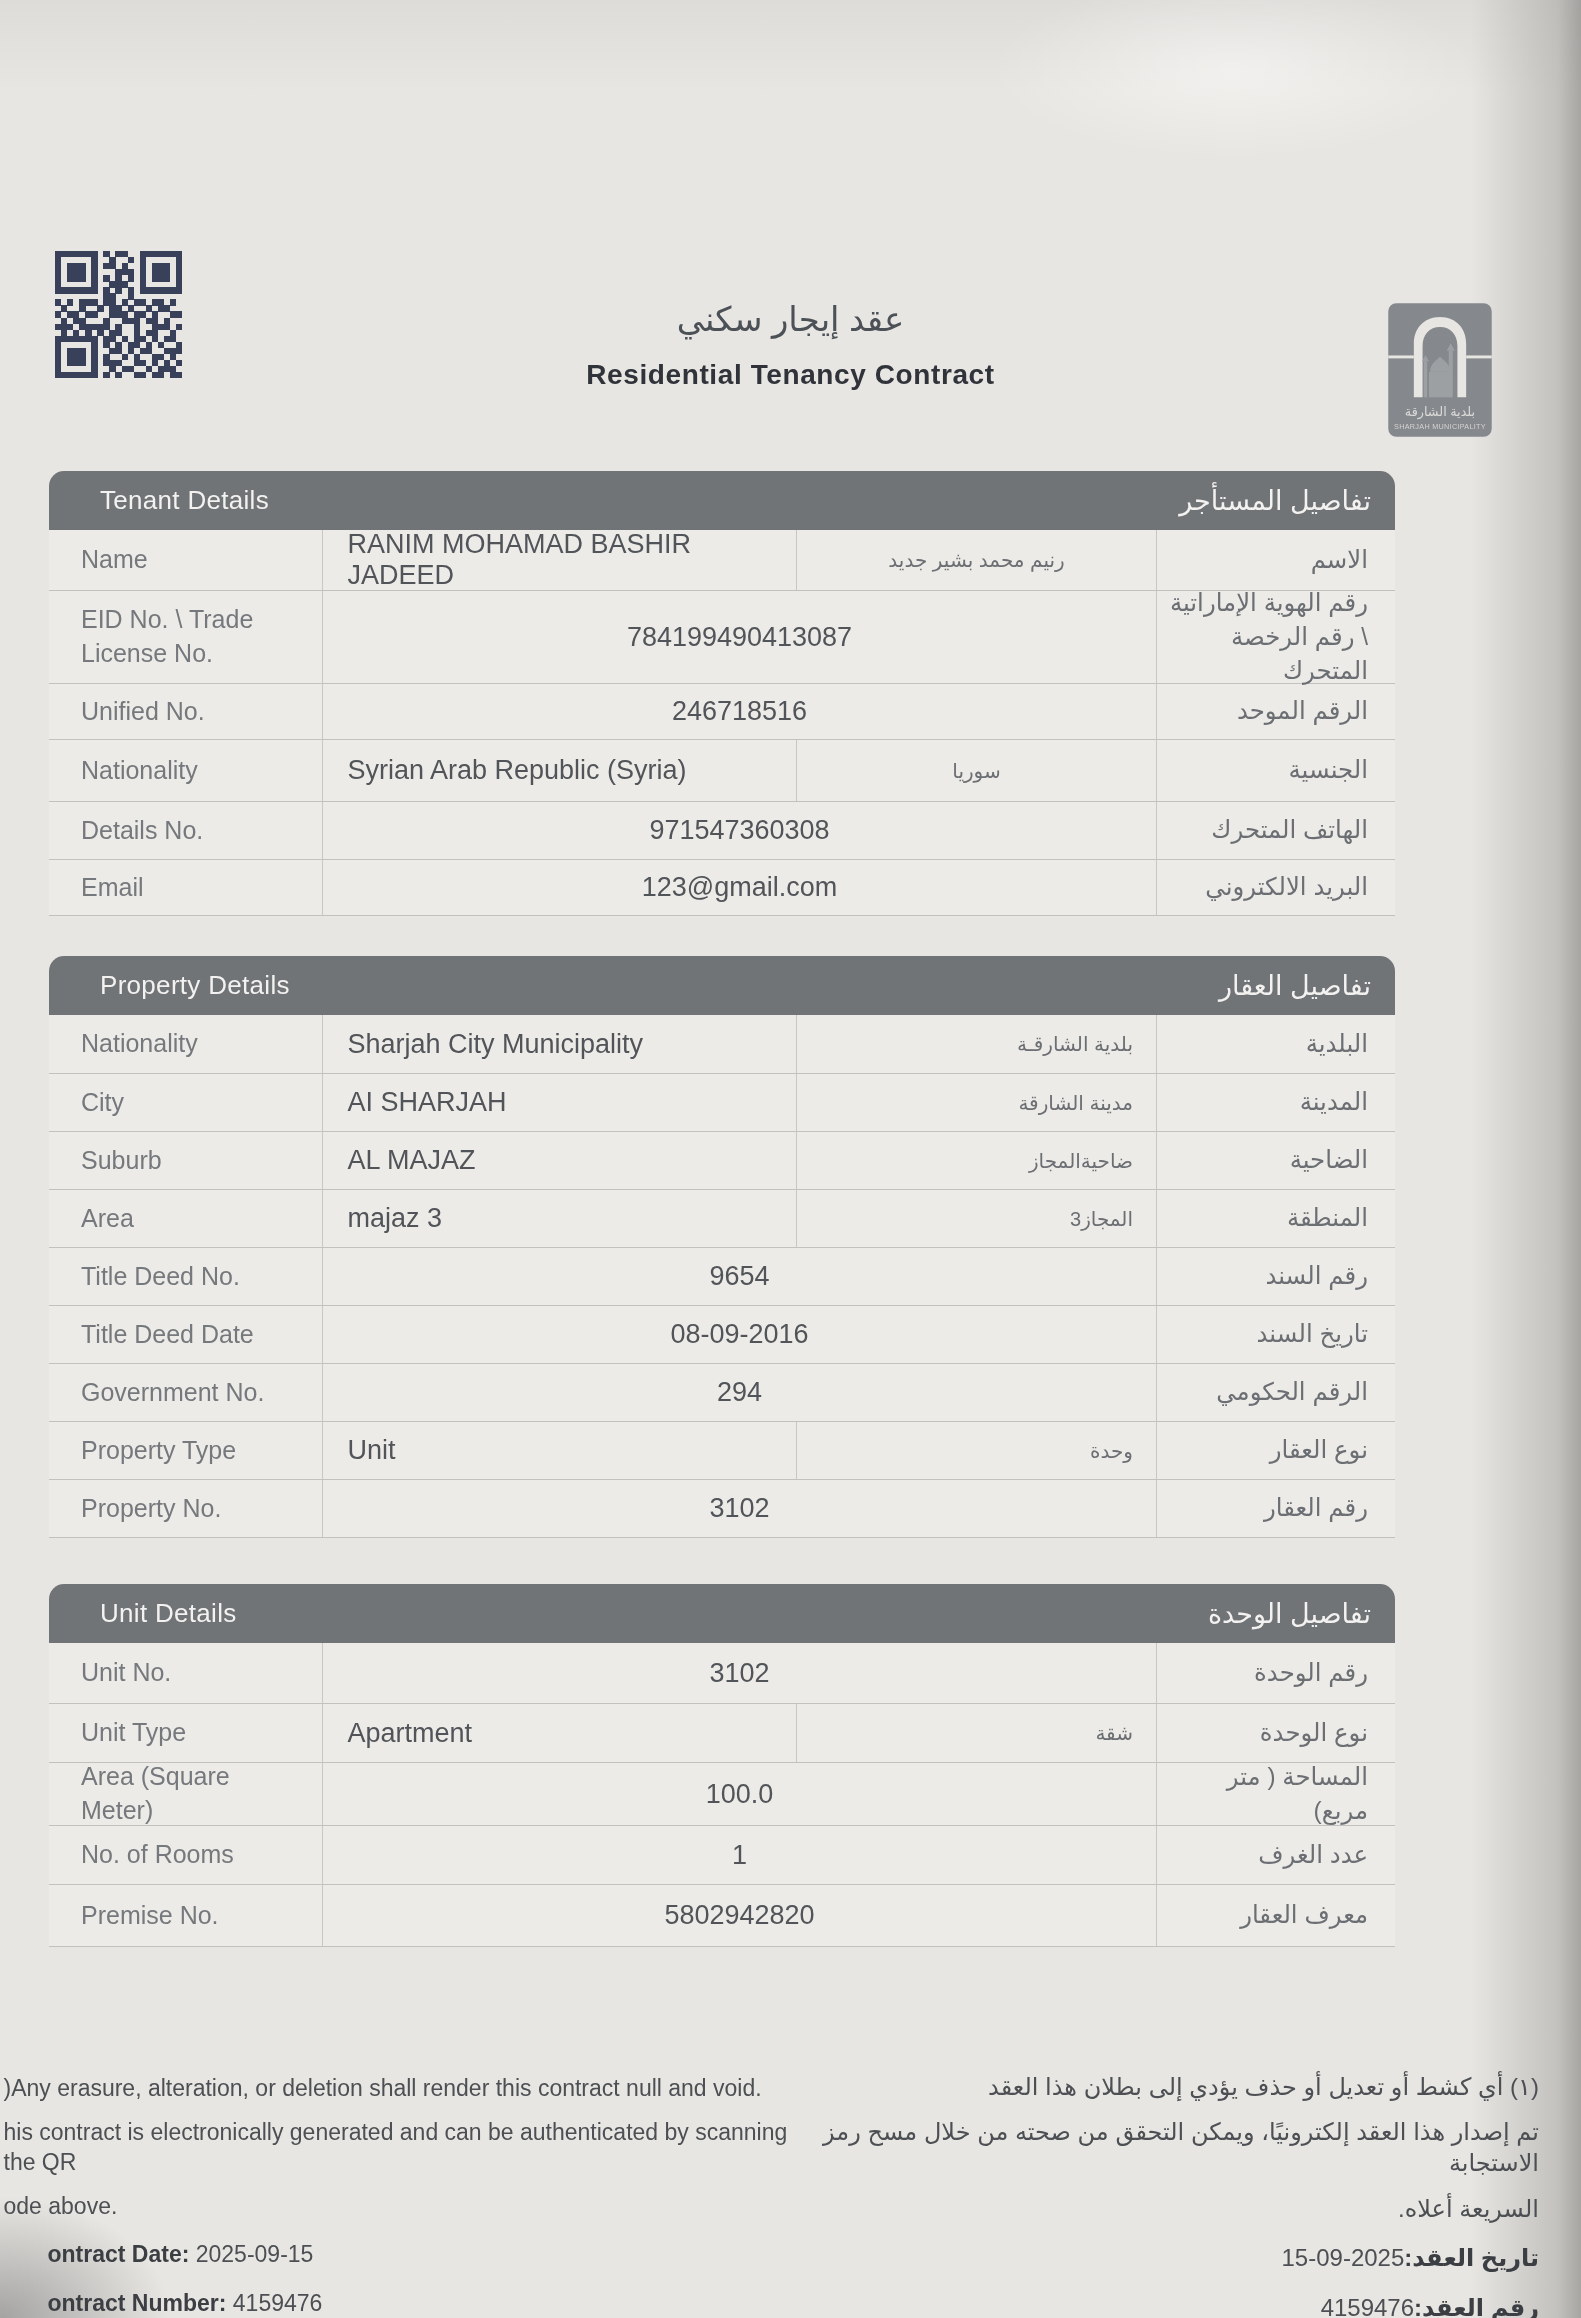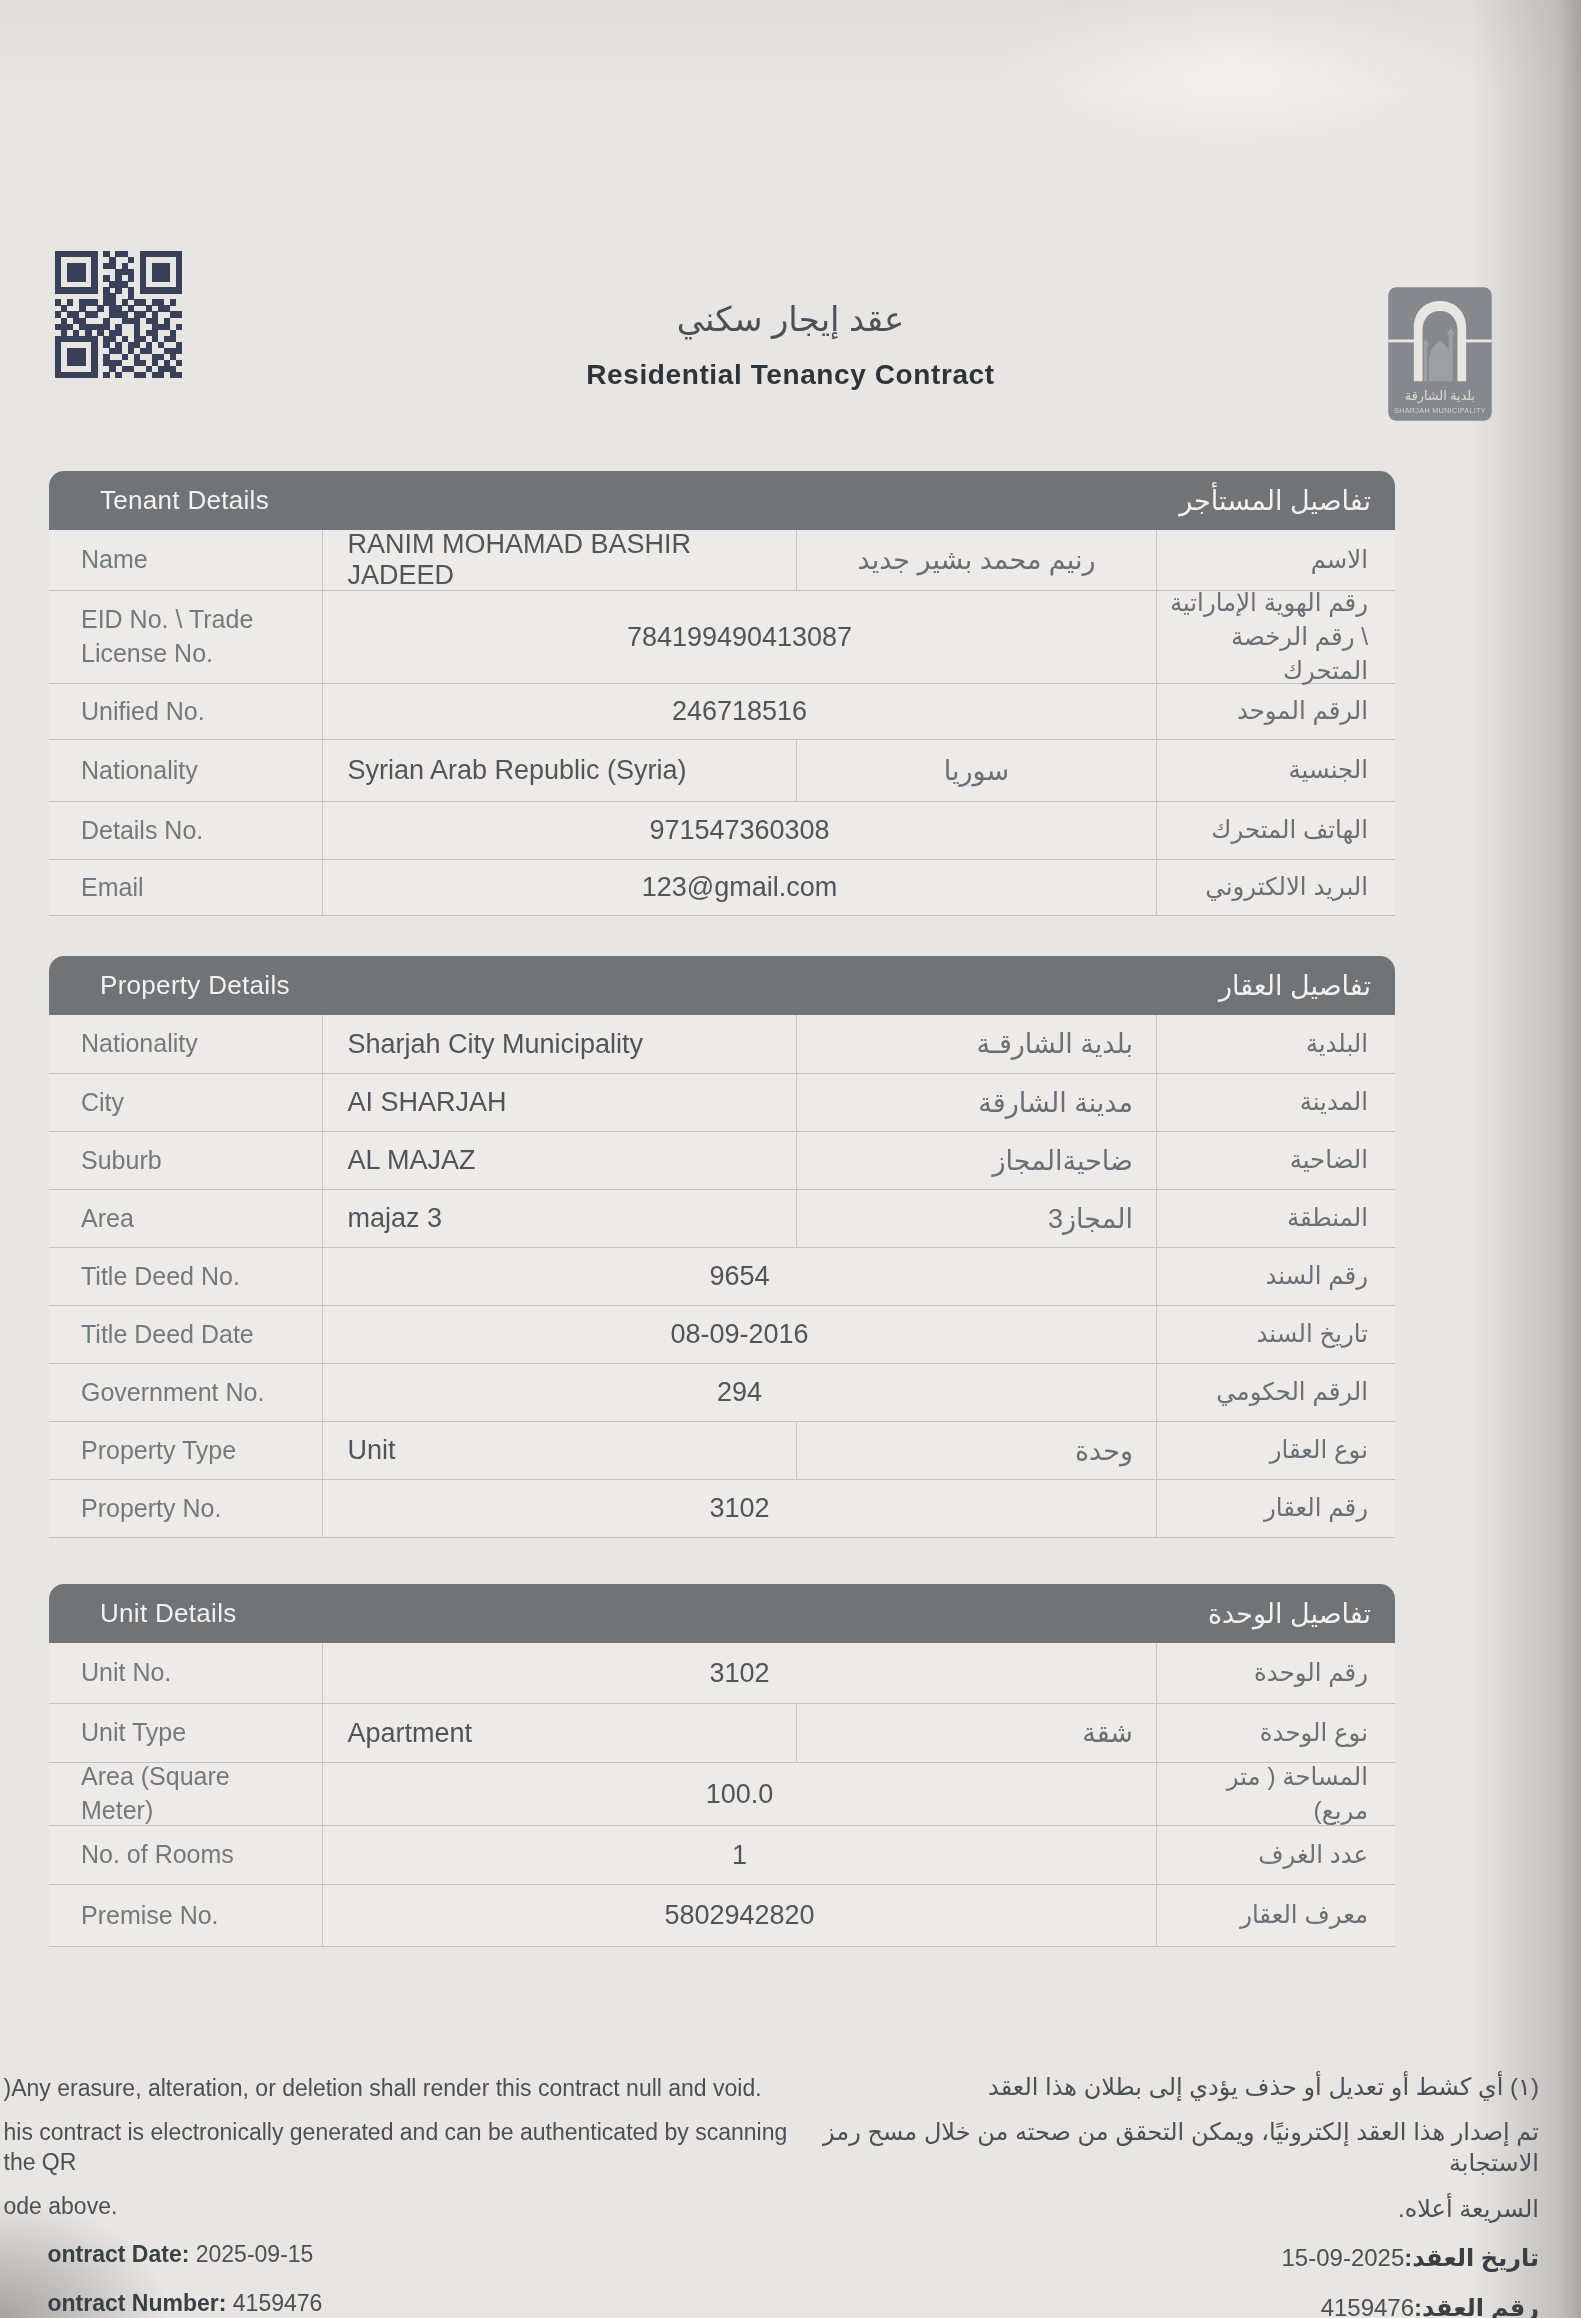--- a/index.html
+++ b/index.html
@@ -20,36 +20,36 @@
       linear-gradient(to bottom, rgba(214,212,209,0.55) 0%, rgba(214,212,209,0) 4%),
       var(--paper);
   }
   
   .qr{position:absolute;left:55px;top:251px;width:127px;height:127px;}
   .qr svg{width:100%;height:100%;shape-rendering:crispEdges;}
   .title-ar{position:absolute;top:299px;left:0;right:0;text-align:center;
     font-size:34px;color:var(--titleAr);direction:rtl;}
   .title-en{position:absolute;top:359px;left:0;right:0;text-align:center;
     font-size:28px;font-weight:700;color:var(--titleEn);letter-spacing:0.6px;}
-  .logo{position:absolute;left:1387px;top:286px;width:106px;height:136px;}
+  .logo{position:absolute;left:1387px;top:302px;width:106px;height:136px;}
   .logo svg{width:100%;height:100%;}
   
   .tbl{position:absolute;left:49px;width:1346px;border-bottom:1.2px solid var(--line);}
   .tbl-tenant{top:471px;} .tbl-property{top:956px;} .tbl-unit{top:1584px;}
   .tbl-head{height:59px;background:var(--barBg);border-radius:15px 15px 0 0;
     display:flex;justify-content:space-between;align-items:center;padding:0 24px 0 51px;}
   .tbl-head .h-en{font-size:26px;color:var(--barText);letter-spacing:0.3px;}
   .tbl-head .h-ar{font-size:27px;color:var(--barText);direction:rtl;}
   .row{display:flex;align-items:stretch;background:var(--tableBg);}
   .row + .row{border-top:1.2px solid var(--line);}
   .cell{display:flex;align-items:center;min-width:0;}
   .c-label{width:273px;padding:5.8px 14.5px 5.8px 32px;font-size:25px;color:var(--labelText);line-height:1.35;}
   .c-ven{width:474px;border-left:1.2px solid var(--divider);padding-left:24.4px;
     font-size:27px;color:var(--valueText);}
-  .c-var{width:360px;border-left:1.2px solid var(--divider);font-size:27px;color:var(--arText);
+  .c-var{width:360px;border-left:1.2px solid var(--divider);font-size:20px;color:var(--arText);
     direction:rtl;padding:8px 23px;text-align:right;}
   .ar-c{justify-content:center;}
   .ar-r{justify-content:flex-start;} 
   .c-vc{width:834px;border-left:1.2px solid var(--divider);justify-content:center;
     text-align:center;font-size:27px;color:var(--valueText);}
   .c-lar{width:238px;border-left:1.2px solid var(--divider);direction:rtl;
     padding:5.8px 26px 5.8px 10.5px;font-size:24.4px;color:var(--arText);line-height:1.4;}
   
   .f-en{position:absolute;left:3.5px;top:2074px;width:791px;font-size:23px;
     color:var(--footerText);line-height:1.3;}

